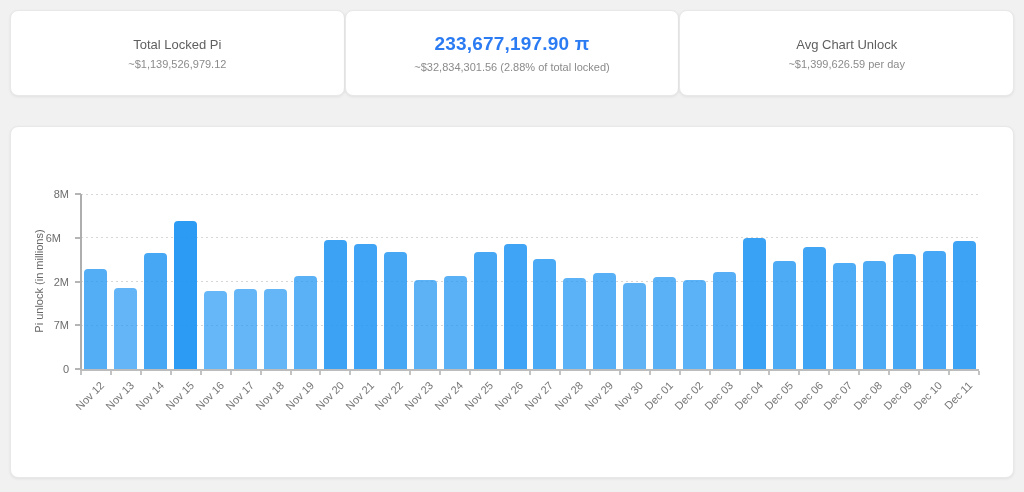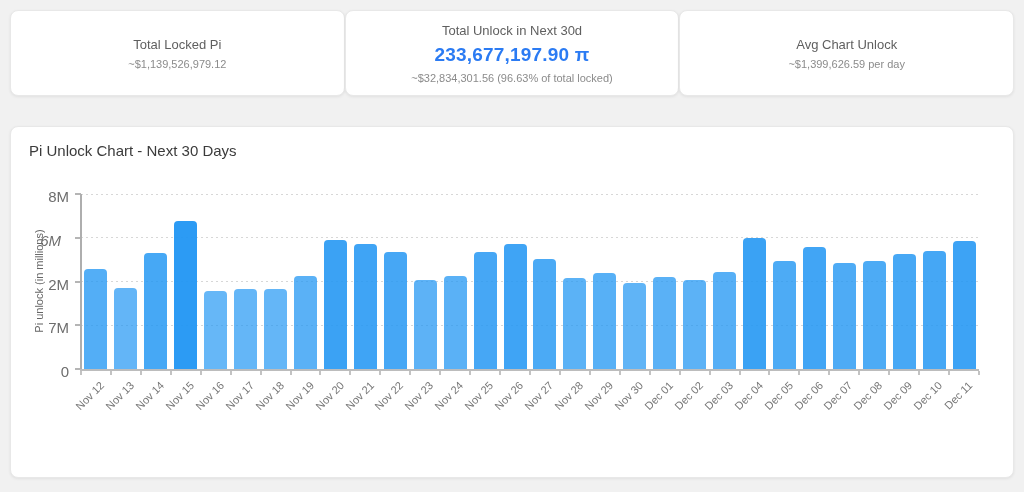--- a/index.html
+++ b/index.html
@@ -52,21 +52,21 @@
   .gridline {
     position: absolute; height: 1px;
     background: repeating-linear-gradient(90deg, #d7d7d7 0 2px, transparent 2px 5px);
   }
   .y-axis-line { position: absolute; width: 2px; background: #aeaeae; }
   .x-axis-line { position: absolute; height: 2px; background: #bcbcbc; }
   .y-tick { position: absolute; width: 6px; height: 2px; background: #b5b5b5; }
   .x-tick { position: absolute; width: 2px; height: 4px; background: #c3c3c3; }
   .y-tick-label {
     position: absolute; width: 30px; text-align: right;
-    font-size: 15px; color: #6d6d6d;
+    font-size: 11px; color: #6d6d6d;
   }
   .bar {
     position: absolute;
     border-radius: 4px 4px 0 0;
   }
   .x-label {
     position: absolute;
     font-size: 11px; color: #767676;
     white-space: nowrap;
     transform: rotate(-45deg);
@@ -75,45 +75,43 @@
 </style>
 </head>
 <body>
 
 <div class="stats-row">
   <div class="card">
     <div class="card-label">Total Locked Pi</div>
     <div class="card-sub">~$1,139,526,979.12</div>
   </div>
   <div class="card">
-    <div class="card-label">Total Unlock in Next 30d</div>
     <div class="card-value" style="color: rgb(43, 123, 243);">233,677,197.90 π</div>
-    <div class="card-sub">~$32,834,301.56 (96.63% of total locked)</div>
+    <div class="card-sub">~$32,834,301.56 (2.88% of total locked)</div>
   </div>
   <div class="card">
     <div class="card-label">Avg Chart Unlock</div>
     <div class="card-sub">~$1,399,626.59 per day</div>
   </div>
 </div>
 
 <div class="chart-card">
-  <div class="chart-title">Pi Unlock Chart - Next 30 Days</div>
   <div class="chart-area" id="chart-area">
     <div class="y-axis-label">Pi unlock (in millions)</div>
   <div class="y-tick" style="left: 64px; top: 241px;"></div>
       <div class="y-tick-label" style="left: 28px; top: 236px;">0</div>
       <div class="gridline" style="left: 70px; width: 898px; top: 197.75px;"></div>
       <div class="y-tick" style="left: 64px; top: 197.25px;"></div>
       <div class="y-tick-label" style="left: 28px; top: 192.25px;">7M</div>
       <div class="gridline" style="left: 70px; width: 898px; top: 154px;"></div>
       <div class="y-tick" style="left: 64px; top: 153.5px;"></div>
       <div class="y-tick-label" style="left: 28px; top: 148.5px;">2M</div>
       <div class="gridline" style="left: 70px; width: 898px; top: 110.25px;"></div>
       <div class="y-tick" style="left: 64px; top: 109.75px;"></div>
-      <div class="y-tick-label" style="left: 20px; top: 104.75px; font-style: italic;">6M</div>
+      <div class="y-tick-label" style="left: 20px; top: 104.75px;">6M</div>
       <div class="gridline" style="left: 70px; width: 898px; top: 66.5px;"></div>
       <div class="y-tick" style="left: 64px; top: 66px;"></div>
       <div class="y-tick-label" style="left: 28px; top: 61px;">8M</div>
       <div class="y-axis-line" style="left: 69px; top: 67px; height: 176px;"></div>
       <div class="x-axis-line" style="left: 69px; top: 242px; width: 899px;"></div>
       <div class="x-tick" style="left: 69px; top: 244px;"></div>
       <div class="x-tick" style="left: 98.9333px; top: 244px;"></div>
       <div class="x-tick" style="left: 128.867px; top: 244px;"></div>
       <div class="x-tick" style="left: 158.8px; top: 244px;"></div>
       <div class="x-tick" style="left: 188.733px; top: 244px;"></div>

